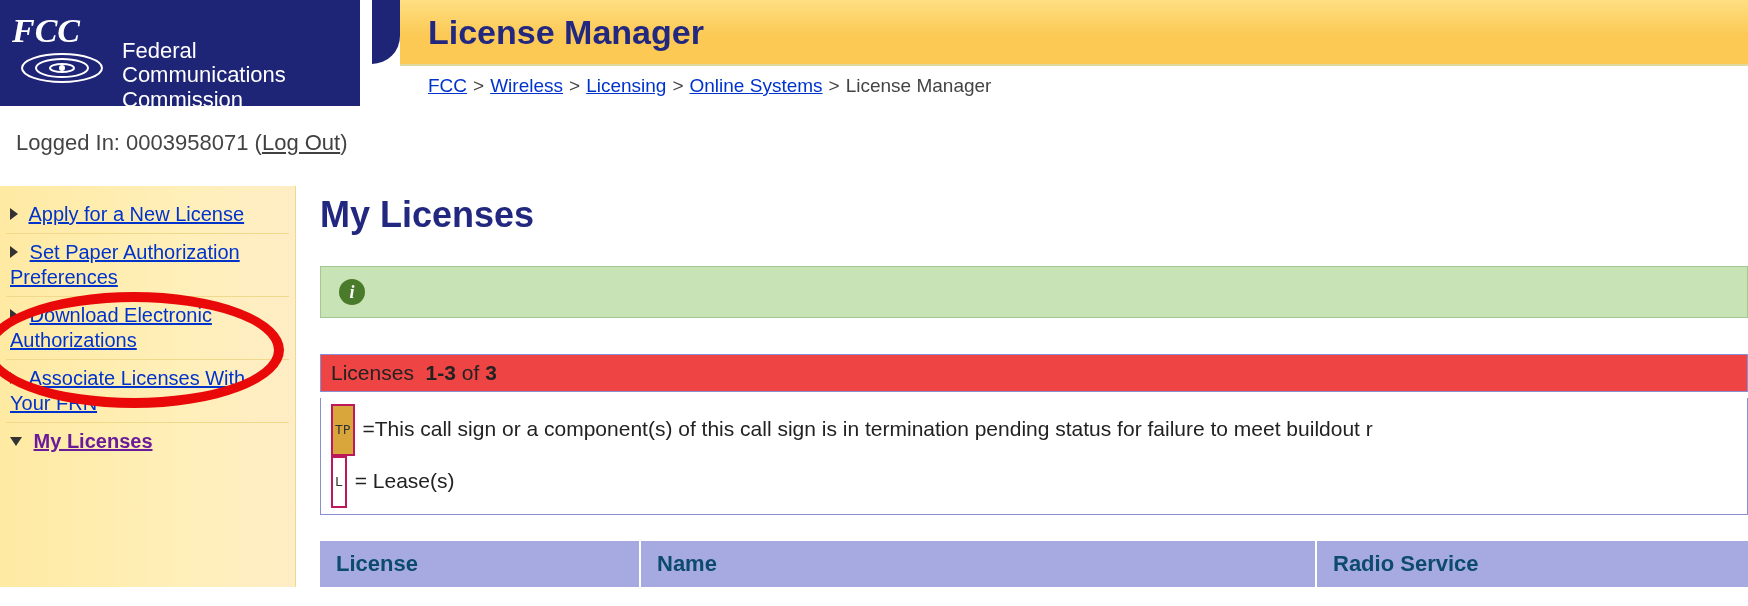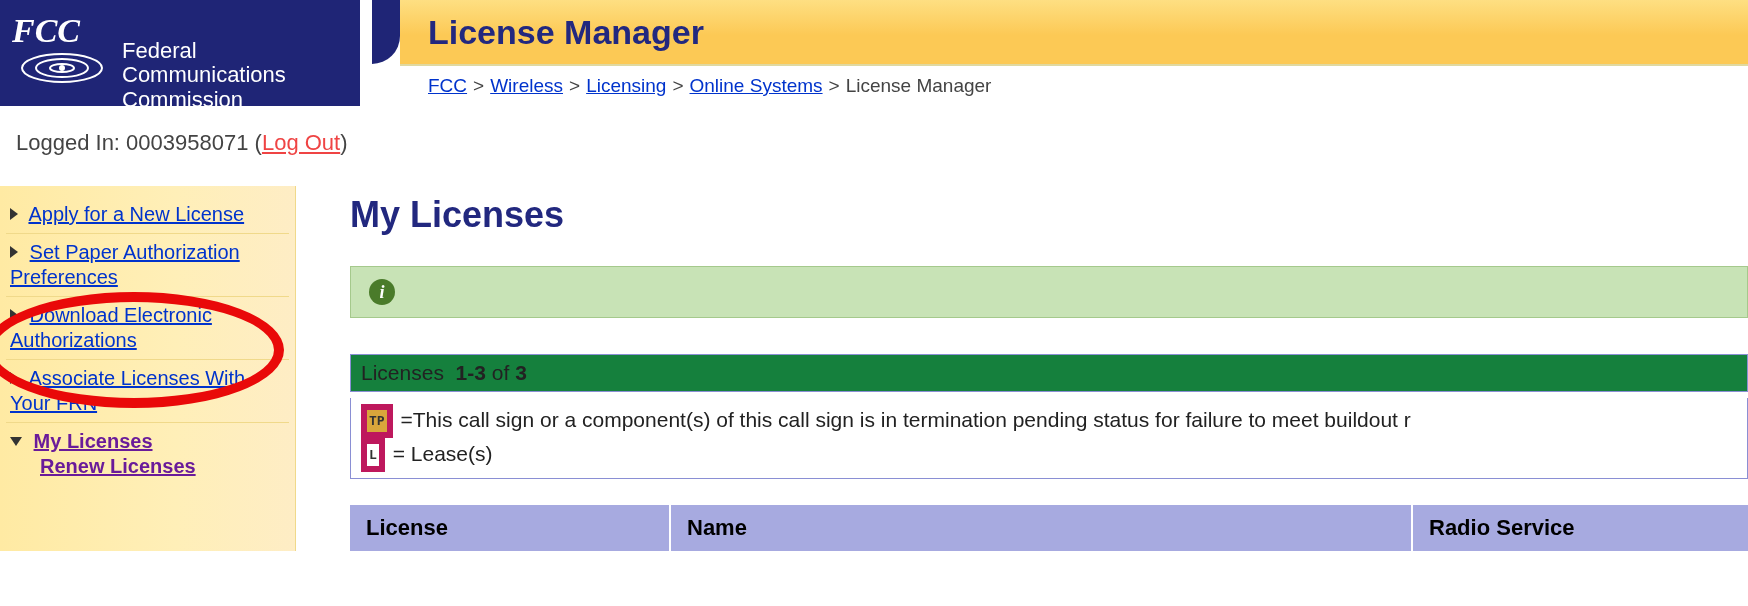--- a/index.html
+++ b/index.html
@@ -37,24 +37,24 @@
       background: #1f2576;
       border-bottom-right-radius: 28px;
     }
     .app-title { color: #22287f; font-family: Verdana, Geneva, sans-serif; font-weight: bold; font-size: 34px; }
     .breadcrumb-bar { flex: 1; background: #fff; display: flex; align-items: center; padding-left: 28px; font-size: 19px; color: #444; border-top: 2px solid #e0d9a0; }
     .breadcrumb-bar a { color: #0033cc; text-decoration: underline; }
     .breadcrumb-bar .sep { margin: 0 6px; }
 
     
     .login-bar { padding: 24px 16px 30px 16px; font-size: 22px; color: #444; }
-    .login-bar a { color: #ef4444; text-decoration: underline; }
-
-    
-    .main { display: flex; gap: 30px; }
+    .login-bar a { color: #404040; text-decoration: underline; }
+
+    
+    .main { display: flex; }
     .sidebar {
       width: 296px;
       background: linear-gradient(to right, #ffeaa3 0%, #ffefb8 60%, #feedc5 100%);
       border-right: 1px solid #f0d98a;
       padding: 10px 6px 18px 6px;
       font-size: 20px;
       position: relative;
     }
     .sidebar::after {
       content:"";
@@ -104,51 +104,51 @@
     .notice a { color:#6a1b9a; text-decoration: underline; }
     .info-icon {
       width:26px; height:26px; border-radius:50%; background:#4a7b2a; color:#fff;
       display:inline-flex; align-items:center; justify-content:center;
       font-family: Georgia, serif; font-weight:bold; font-style: italic; font-size:18px;
       flex-shrink:0;
     }
 
     .license-summary {
       border: 1px solid #8a8fd4;
-      background: #15803d;
+      background: #ef4444;
       padding: 6px 10px;
       font-size: 21px;
       color:#222;
       margin-bottom: 6px;
     }
     .license-summary b { font-weight: bold; }
 
     .legend-box {
       border-left: 1px solid #8a8fd4;
       border-right: 1px solid #8a8fd4;
       border-bottom: 1px solid #8a8fd4;
       background:#fff;
       padding: 6px 10px;
       font-size: 21px;
       color:#222;
       margin-bottom: 26px;
       line-height: 1.4;
     }
     .tiny-badge {
-      display:inline-block; font-family: monospace; font-size:13px; font-weight:bold;
-      border:6px solid #be185d; padding:4px 2px; line-height:14px; vertical-align: 2px;
+      display:inline-block; font-family: monospace; font-size:13px; font-weight:normal;
+      border:2px solid #be185d; padding:17px 2px; line-height:14px; vertical-align: 2px;
       margin-right: 2px;
     }
     .tp-badge { background:#d9a63b; color:#333; }
     .l-badge { background:#fff; color:#333; }
 
     table.licenses { width:100%; border-collapse: collapse; }
     table.licenses th {
       background:#a7aae0;
-      color:#000000;
+      color:#0c4a6e;
       text-align:left;
       padding:10px 16px;
       font-size:22px;
       font-weight:bold;
       border-right: 2px solid #fff;
     }
     table.licenses th:last-child { border-right:none; }
 
     
     .fcc-logo-block svg { width: 100px; height: 78px; }
@@ -212,25 +212,20 @@
       <span class="arrow"></span>
       <a href="#">Download Electronic Authorizations</a>
     </div>
     <div class="side-item">
       <span class="arrow"></span>
       <a href="#">Associate Licenses With Your FRN</a>
     </div>
     <div class="side-item current" style="border-bottom:none;">
       <span class="arrow-down"></span>
       <a href="#">My Licenses</a>
-      <div class="sub-list">
-        <div class="sub-item">
-          <a href="#">Renew Licenses</a>
-        </div>
-      </div>
     </div>
     <div class="highlight-circle"></div>
   </div>
 
   <div class="content">
     <h1 class="page-title">My Licenses</h1>
 
     <div class="notice">
       <span class="info-icon">i</span>
     </div>
@@ -244,18 +239,18 @@
       <span>=This call sign or a component(s) of this call sign is in termination pending status for failure to meet buildout r</span><br>
       <span class="tiny-badge l-badge">L</span>
       <span>= Lease(s)</span>
     </div>
 
     <table class="licenses">
       <thead>
         <tr>
           <th style="width:320px;">License</th>
           <th>Name</th>
-          <th style="width:336px;">Radio Service</th>
+          <th style="width:432px;">Radio Service</th>
         </tr>
       </thead>
     </table>
   </div>
 </div>
 
 </body></html>

